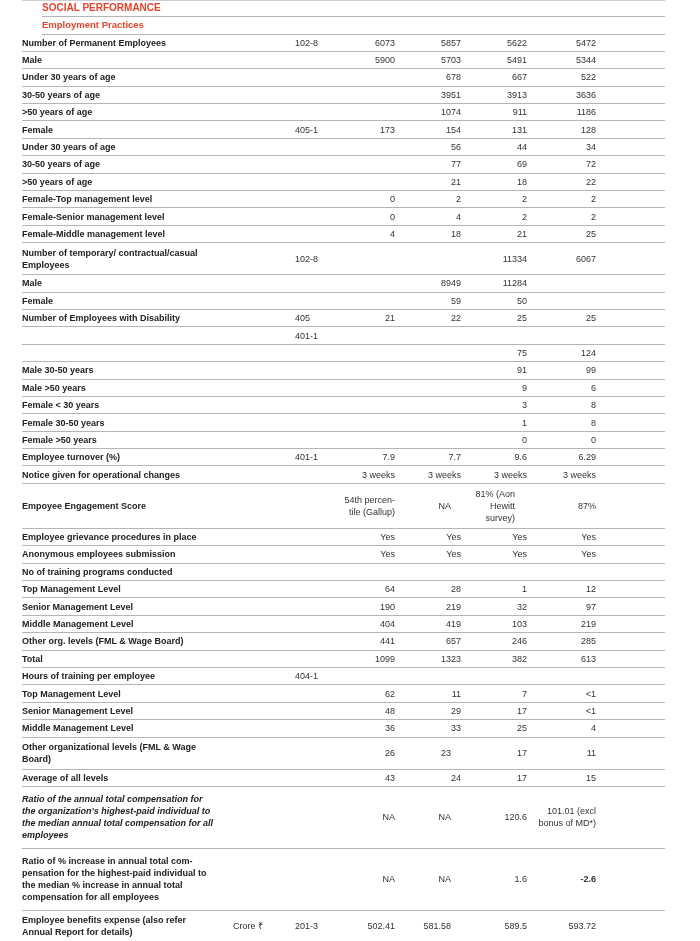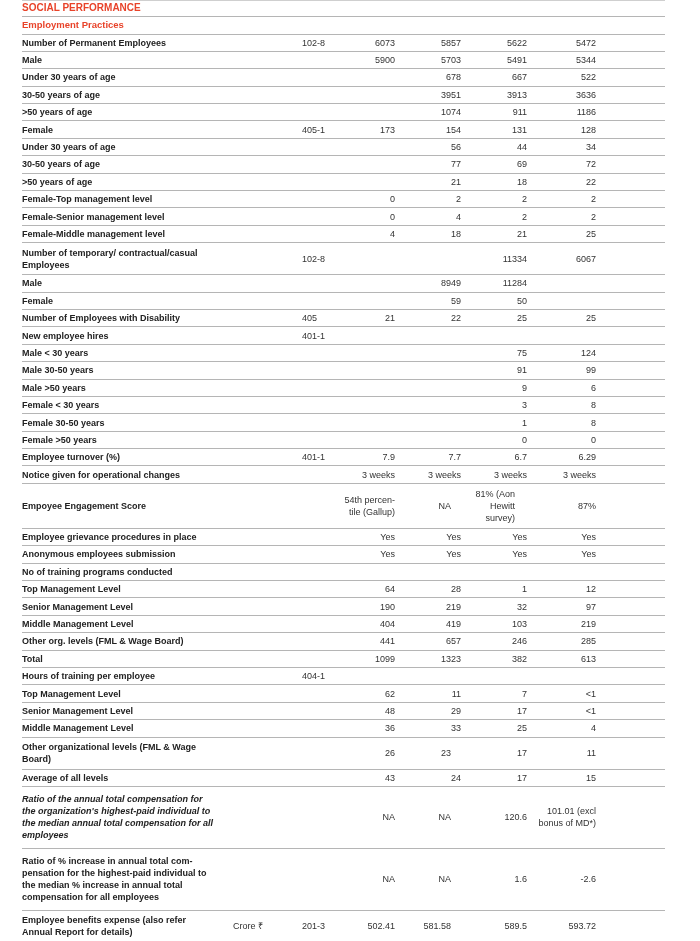--- a/index.html
+++ b/index.html
@@ -1,23 +1,23 @@
 <!DOCTYPE html>
 <html><head>
 <meta charset="utf-8">
 <style>
   html, body { margin: 0; padding: 0; background: #ffffff; }
   body { width: 700px; height: 941px; overflow: hidden; font-family: "Liberation Sans", sans-serif; color: #1a1a1a; }
   .wrap { position: absolute; left: 22px; top: 0; width: 643px; }
   .row { position: relative; border-bottom: 1px solid #b5b5b5; box-sizing: border-box; font-size: 9px; }
-  .row.h17 { height: 17.4px; }
+  .row.h17 { height: 17.4px; margin-left: 20px; }
   .cell { position: absolute; top: 0; bottom: 0; display: flex; align-items: center; line-height: 12px; }
   .lbl { left: 0; width: 200px; font-weight: bold; color: #222; }
   .unit { left: 211px; width: 45px; color: #333; }
-  .gri { left: 280px; width: 50px; color: #333; }
+  .gri { left: 273px; width: 50px; color: #333; }
   .v { justify-content: flex-end; text-align: right; color: #333; width: 70px; }
   .c1 { left: 303px; }
   .c2 { left: 369px; }
   .c3 { left: 435px; }
   .c4 { left: 504px; }
   .title { color: #e8432a; font-weight: bold; font-size: 10px; }
   .sub { color: #e8432a; font-weight: bold; font-size: 9.5px; }
   .topline { position: absolute; left: 22px; top: 0; width: 643px; border-top: 1px solid #cfcfcf; }
 </style>
 </head>
@@ -170,30 +170,28 @@
       <div class="row" style="height: 17.4px;">
         <div class="cell lbl">Number of Employees with Disability</div>
         <div class="cell unit"></div>
         <div class="cell gri">405</div>
         <div class="cell v c1" style="white-space: normal;">21</div>
         <div class="cell v c2">22</div>
         <div class="cell v c3" style="white-space: normal;">25</div>
         <div class="cell v c4" style="white-space: normal;">25</div>
       </div>
       <div class="row" style="height: 17.4px;">
-        <div class="cell lbl">New employee hires</div>
         <div class="cell unit"></div>
         <div class="cell gri">401-1</div>
         <div class="cell v c1" style="white-space: normal;"></div>
         <div class="cell v c2"></div>
         <div class="cell v c3" style="white-space: normal;"></div>
         <div class="cell v c4" style="white-space: normal;"></div>
       </div>
       <div class="row" style="height: 17.4px;">
-        <div class="cell lbl">Male &lt; 30 years</div>
         <div class="cell unit"></div>
         <div class="cell gri"></div>
         <div class="cell v c1" style="white-space: normal;"></div>
         <div class="cell v c2"></div>
         <div class="cell v c3" style="white-space: normal;">75</div>
         <div class="cell v c4" style="white-space: normal;">124</div>
       </div>
       <div class="row" style="height: 17.4px;">
         <div class="cell lbl">Male 30-50 years</div>
         <div class="cell unit"></div>
@@ -238,21 +236,21 @@
         <div class="cell v c2"></div>
         <div class="cell v c3" style="white-space: normal;">0</div>
         <div class="cell v c4" style="white-space: normal;">0</div>
       </div>
       <div class="row" style="height: 17.4px;">
         <div class="cell lbl">Employee turnover (%)</div>
         <div class="cell unit"></div>
         <div class="cell gri">401-1</div>
         <div class="cell v c1" style="white-space: normal;">7.9</div>
         <div class="cell v c2">7.7</div>
-        <div class="cell v c3" style="white-space: normal;">6.7</div>
+        <div class="cell v c3" style="white-space: normal;">9.6</div>
         <div class="cell v c4" style="white-space: normal;">6.29</div>
       </div>
       <div class="row" style="height: 17.4px;">
         <div class="cell lbl">Notice given for operational changes</div>
         <div class="cell unit"></div>
         <div class="cell gri"></div>
         <div class="cell v c1" style="white-space: normal;">3 weeks</div>
         <div class="cell v c2">3 weeks</div>
         <div class="cell v c3" style="white-space: normal;">3 weeks</div>
         <div class="cell v c4" style="white-space: normal;">3 weeks</div>
@@ -401,21 +399,21 @@
         <div class="cell v c3" style="white-space: normal; width: 48px; left: 457px;">120.6</div>
         <div class="cell v c4" style="white-space: normal; width: 60px; left: 514px;">101.01 (excl bonus of MD*)</div>
       </div>
       <div class="row" style="height: 62px;">
         <div class="cell lbl" style="width: 195px;">Ratio of % increase in annual total com- pensation for the highest-paid individual to the median % increase in annual total compensation for all employees</div>
         <div class="cell unit"></div>
         <div class="cell gri"></div>
         <div class="cell v c1" style="white-space: normal; width: 62px; left: 311px;">NA</div>
         <div class="cell v c2" style="width: 60px;">NA</div>
         <div class="cell v c3" style="white-space: normal; width: 48px; left: 457px;">1.6</div>
-        <div class="cell v c4" style="white-space: normal; width: 60px; left: 514px;">-2.6</div>
+        <div class="cell v c4" style="white-space: normal; width: 60px; left: 514px; font-weight: bold;">-2.6</div>
       </div>
       <div class="row" style="height: 32px;">
         <div class="cell lbl" style="width: 195px;">Employee benefits expense (also refer Annual Report for details)</div>
         <div class="cell unit">Crore ₹</div>
         <div class="cell gri">201-3</div>
         <div class="cell v c1" style="white-space: normal; width: 62px; left: 311px;">502.41</div>
         <div class="cell v c2" style="width: 60px;">581.58</div>
         <div class="cell v c3" style="white-space: normal; width: 48px; left: 457px;">589.5</div>
         <div class="cell v c4" style="white-space: normal; width: 60px; left: 514px;">593.72</div>
       </div>

